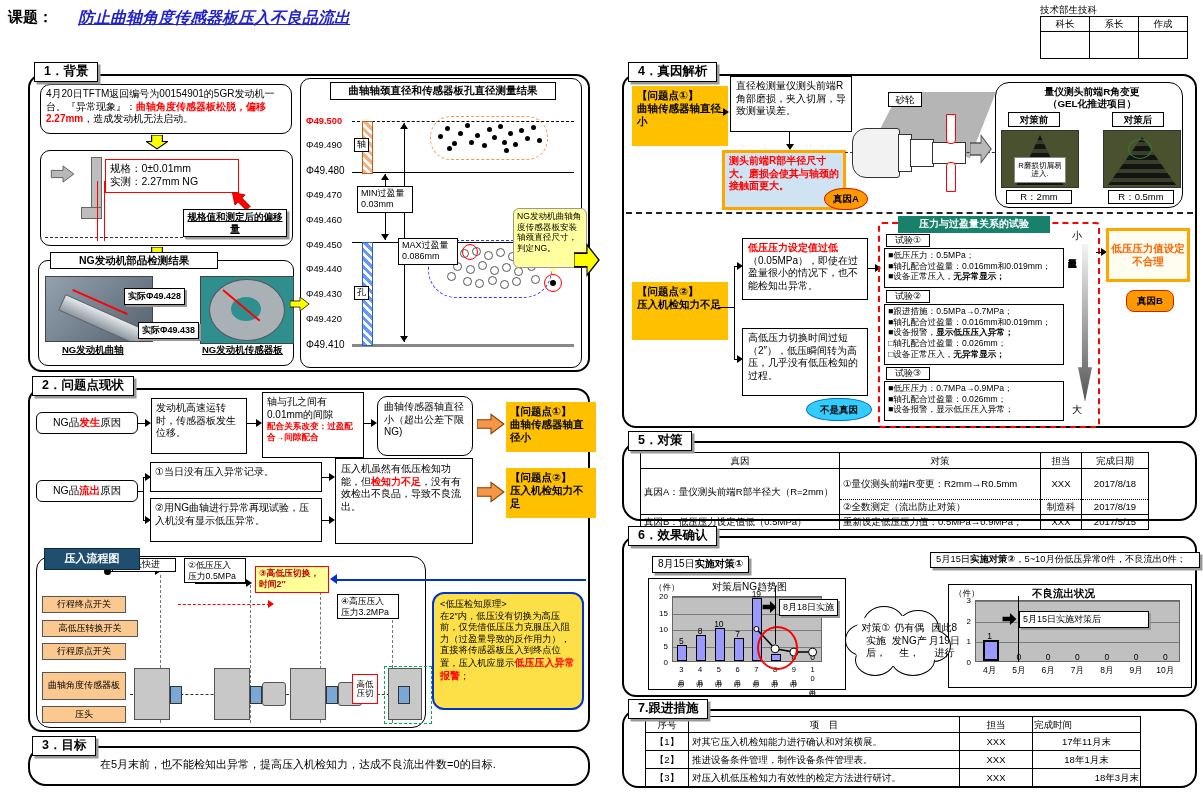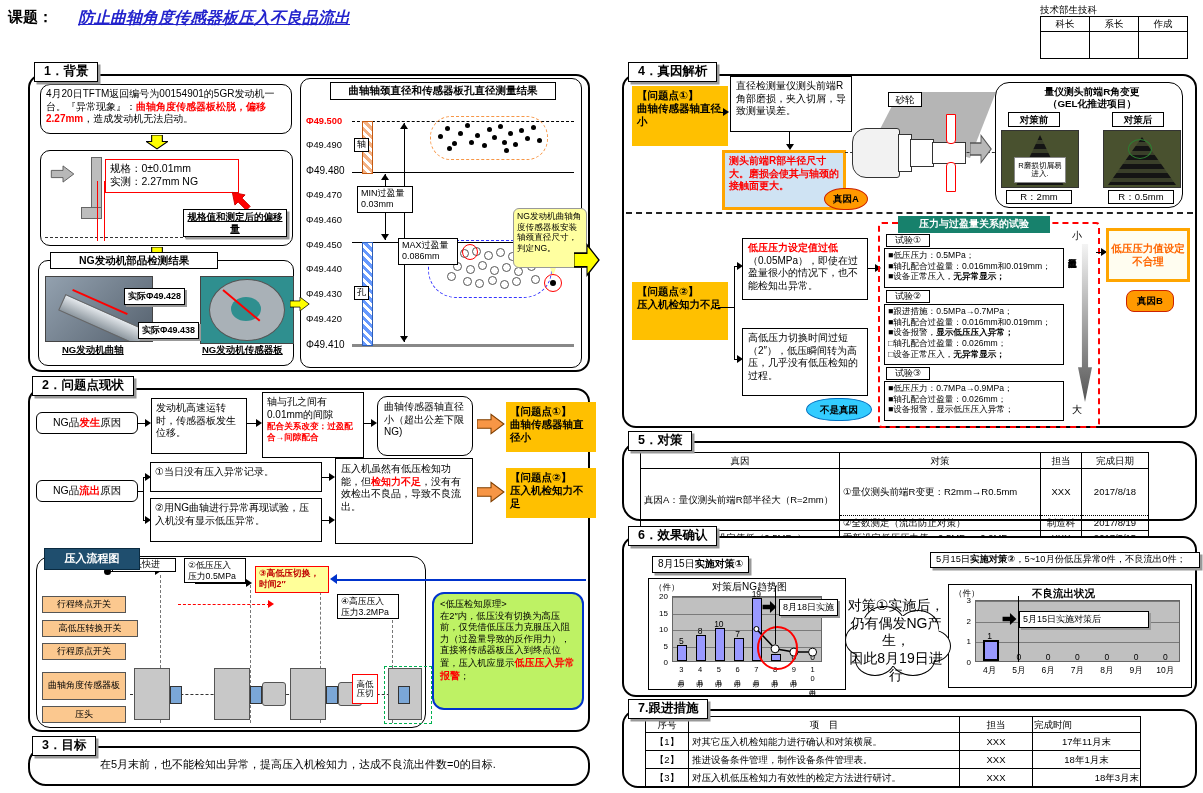--- a/index.html
+++ b/index.html
@@ -299,21 +299,21 @@
   <div class="bx ctr" style="left:352px;top:674px;width:26px;height:30px;border-color:#f00;font-size:8.5px;line-height:1.05;z-index:3">
     <span><span>高低</span><br><span>压切</span></span>
   </div>
   <div class="abs" style="left:384px;top:666px;width:46px;height:56px;border:1.5px dashed #00b050"></div>
   <div class="station" style="left:388px;top:668px;width:34px;height:52px"></div>
   <div class="abs" style="left:398px;top:686px;width:10px;height:16px;background:#7ba7d7;border:1px solid #333"></div>
 
   <div class="hl" style="left:334px;top:579px;width:252px;border-top:2px solid #0033cc"></div>
   <div class="arrR" style="left:330px;top:574px;border-left:none;border-right:7px solid #0033cc;border-top:5px solid transparent;border-bottom:5px solid transparent"></div>
 
-  <div class="abs" style="left:432px;top:592px;width:152px;height:118px;border:2px solid #0033cc;border-radius:12px;background:#bef264;padding:5px 6px;font-size:9.3px;box-sizing:border-box">
+  <div class="abs" style="left:432px;top:592px;width:152px;height:118px;border:2px solid #0033cc;border-radius:12px;background:#fde047;padding:5px 6px;font-size:9.3px;box-sizing:border-box">
     <div>&lt;低压检知原理&gt;</div>
     <span>在2″内，低压没有切换为高压前，仅凭借低压压力克服压入阻力（过盈量导致的反作用力），直接将传感器板压入到终点位置，压入机应显示</span><span class="red b" style="font-size:10px">低压压入异常报警</span><span>；</span>
   </div>
 
   <div class="tab" style="left:32px;top:736px">3．目标</div>
   <div class="cont" style="left:28px;top:746px;width:562px;height:40px;border-radius:18px"></div>
   <div class="t" style="left:100px;top:758px;font-size:11px">在5月末前，也不能检知出异常，提高压入机检知力，达成不良流出件数=0的目标.</div>
 
   <div class="tab" style="left:628px;top:62px">4．真因解析</div>
   <div class="cont" style="left:622px;top:74px;width:575px;height:354px"></div>
@@ -417,21 +417,21 @@
     <table style="border-collapse:collapse;font-size:9.5px;table-layout:fixed">
       <tbody>
           <tr>
         <td style="border:1px solid #000;width:196px;height:13px;text-align:center">真因</td>
         <td style="border:1px solid #000;width:198px;text-align:center">对策</td>
         <td style="border:1px solid #000;width:38px;text-align:center">担当</td>
         <td style="border:1px solid #000;width:64px;text-align:center">完成日期</td>
       </tr>
       <tr>
         <td rowspan="2" style="border:1px solid #000;padding:0 3px">真因A：量仪测头前端R部半径大（R=2mm）</td>
-        <td style="border:1px solid #000;border-bottom:1px dotted #000;padding:16px 3px;height:14px">①量仪测头前端R变更：R2mm→R0.5mm</td>
+        <td style="border:1px solid #000;border-bottom:1px dotted #000;padding:8px 3px;height:14px">①量仪测头前端R变更：R2mm→R0.5mm</td>
         <td style="border:1px solid #000;border-bottom:1px dotted #000;text-align:center">XXX</td>
         <td style="border:1px solid #000;border-bottom:1px dotted #000;text-align:center">2017/8/18</td>
       </tr>
       <tr>
         <td style="border:1px solid #000;border-top:none;padding:0 3px;height:14px">②全数测定（流出防止对策）</td>
         <td style="border:1px solid #000;border-top:none;text-align:center">制造科</td>
         <td style="border:1px solid #000;border-top:none;text-align:center">2017/8/19</td>
       </tr>
       <tr>
         <td style="border:1px solid #000;padding:0 3px;height:14px">真因B：低压压力设定值低（0.5MPa）</td>
@@ -479,21 +479,21 @@
   <div class="callout" style="left:779px;top:599px;height:15px">8月18日实施</div>
 
   <div class="abs" style="left:845px;top:606px;width:104px;height:70px;z-index:2">
     <div class="bump" style="left:0;top:18px;width:32px;height:30px"></div>
     <div class="bump" style="left:18px;top:0;width:40px;height:34px"></div>
     <div class="bump" style="left:52px;top:4px;width:40px;height:34px"></div>
     <div class="bump" style="left:72px;top:24px;width:32px;height:30px"></div>
     <div class="bump" style="left:10px;top:38px;width:38px;height:30px"></div>
     <div class="bump" style="left:46px;top:38px;width:42px;height:30px"></div>
     <div class="abs" style="left:10px;top:10px;right:10px;bottom:10px;background:#fff;border-radius:18px"></div>
-    <div class="abs ctr" style="left:1px;top:12px;width:100px;height:46px;font-size:14px;line-height:1.25;z-index:3;flex-direction:column">
+    <div class="abs ctr" style="left:16px;top:12px;width:100px;height:46px;font-size:10px;line-height:1.25;z-index:3;flex-direction:row">
       <div>对策①实施后，</div>
         <div>仍有偶发NG产生，</div>
         <div>因此8月19日进行</div>
     </div>
   </div>
 
   <div class="shadowbox" style="left:930px;top:552px;width:258px;font-size:9.3px"><span>5月15日</span><b>实施对策②</b><span>，5~10月份低压异常0件，不良流出0件；</span></div>
   <div class="bx thin" style="left:948px;top:584px;width:244px;height:104px"></div>
   <div class="t" style="left:954px;top:588px;font-size:8.5px">（件）</div>
   <div class="t b" style="left:1032px;top:587px;font-size:10.5px">不良流出状况</div>

